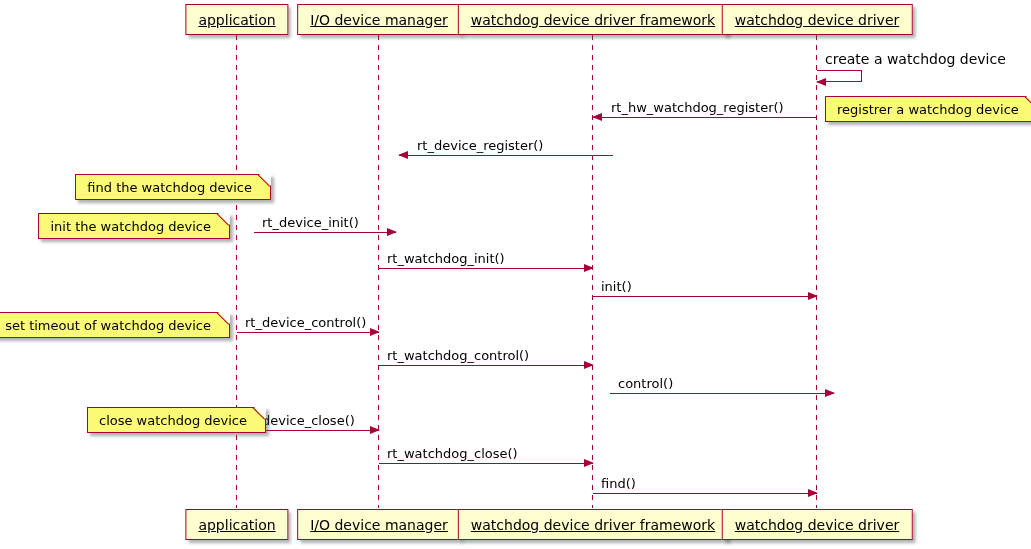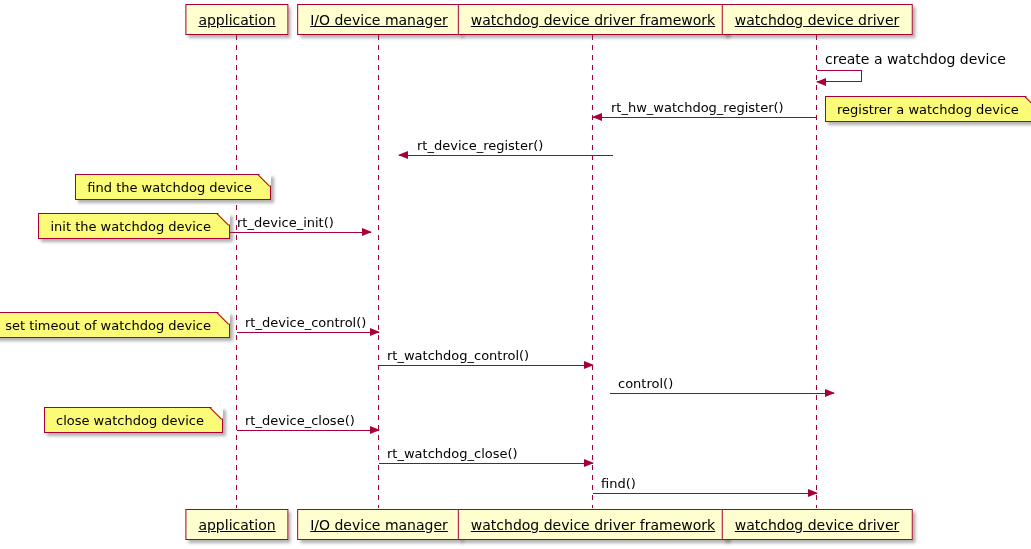--- a/index.html
+++ b/index.html
@@ -92,28 +92,40 @@
   </div>
 
   <div class="msg to-left" style="left:399px;top:138px;width:214px">
     <div class="msg-label">rt_device_register()</div>
     <div class="msg-line">
         <span class="ah left"></span>
       </div>
   </div>
 
 
-  <div class="msg" style="left:229px;top:215px;width:142px">
+  <div class="msg" style="left:254px;top:215px;width:142px">
     <div class="msg-label">rt_device_init()</div>
     <div class="msg-line">
         <span class="ah right"></span>
       </div>
   </div>
 
+  <div class="msg" style="left:379px;top:251px;width:214px">
+    <div class="msg-label">rt_watchdog_init()</div>
+    <div class="msg-line">
+        <span class="ah right"></span>
+      </div>
+  </div>
 
+  <div class="msg" style="left:593px;top:279px;width:224px">
+    <div class="msg-label">init()</div>
+    <div class="msg-line">
+        <span class="ah right"></span>
+      </div>
+  </div>
 
   <div class="msg" style="left:237px;top:315px;width:142px">
     <div class="msg-label">rt_device_control()</div>
     <div class="msg-line">
         <span class="ah right"></span>
       </div>
   </div>
 
   <div class="msg" style="left:379px;top:348px;width:214px">
     <div class="msg-label">rt_watchdog_control()</div>
@@ -147,15 +159,15 @@
     <div class="msg-label">find()</div>
     <div class="msg-line">
         <span class="ah right"></span>
       </div>
   </div>
 
   <div class="note" style="left:825px;top:96px">registrer a watchdog device</div>
   <div class="note" style="right:760px;top:174px">find the watchdog device</div>
   <div class="note" style="right:801px;top:213px">init the watchdog device</div>
   <div class="note" style="right:801px;top:312px">set timeout of watchdog device</div>
-  <div class="note" style="right:808px;top:407px">close watchdog device</div>
+  <div class="note" style="right:765px;top:407px">close watchdog device</div>
 
 </div>
 
 </body></html>

